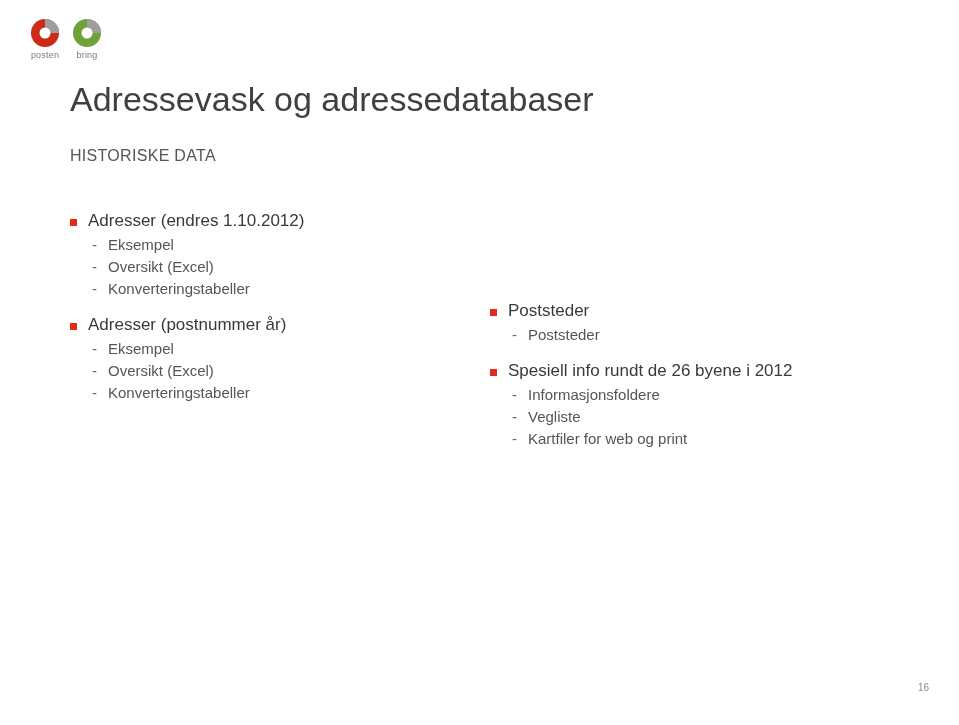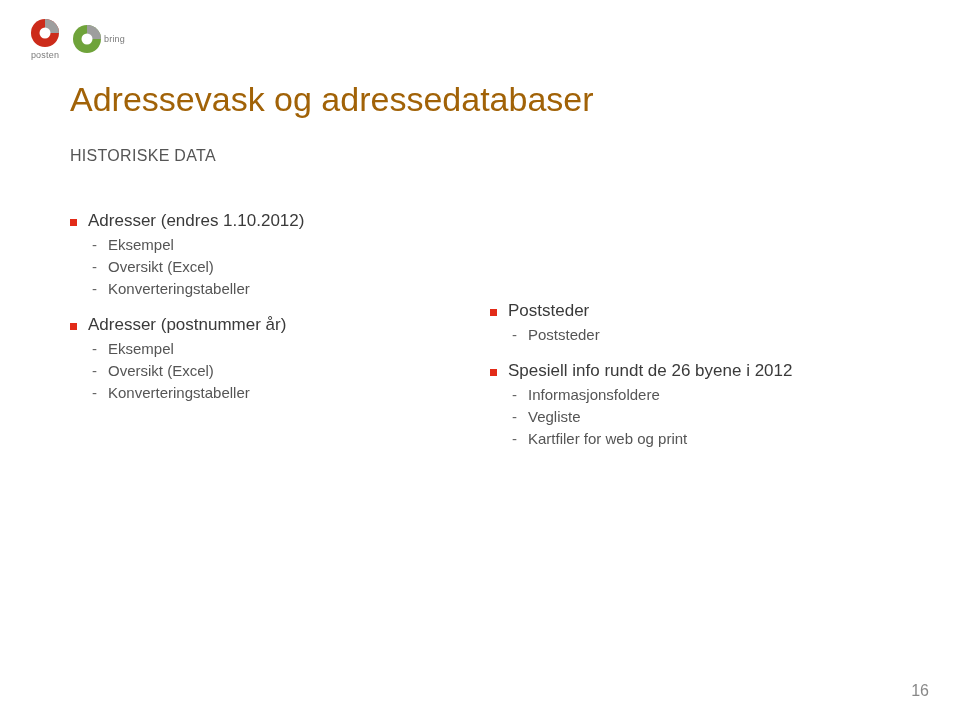--- a/index.html
+++ b/index.html
@@ -1,40 +1,40 @@
 <!DOCTYPE html>
 <html><head>
 <meta charset="utf-8">
 <style>
   * { margin: 0; padding: 0; box-sizing: border-box; }
   html, body { width: 959px; height: 725px; background: #fff; font-family: Arial, Helvetica, sans-serif; }
   .page { width: 959px; height: 725px; position: relative; padding: 18px 70px 0 70px; }
 
   .logos { display: flex; align-items: center; gap: 12px; margin-left: -40px; }
   .logo-posten { display: flex; flex-direction: column; align-items: center; gap: 2px; }
-  .logo-bring  { display: flex; align-items: center; gap: 2px; }
+  .logo-bring  { display: flex; flex-direction: column; align-items: center; gap: 2px; }
   .wordmark { font-size: 9px; color: #7a7a7a; letter-spacing: 0.2px; }
 
-  h1.title { color: #a16207; font-size: 34px; font-weight: 400; margin-top: 20px; }
+  h1.title { color: #404040; font-size: 34px; font-weight: 400; margin-top: 20px; }
 
   h2.sub { color: #555; font-size: 16px; font-weight: 400; margin-top: 28px; letter-spacing: 0.3px; }
 
   .columns { display: flex; gap: 30px; margin-top: 28px; }
   .col-left  { width: 390px; }
   .col-right { flex: 1; padding-top: 108px; }
 
   ul.bullets { list-style: none; }
   ul.bullets > li { position: relative; padding-left: 18px; margin-bottom: 6px; font-size: 17px; color: #3a3a3a; }
   ul.bullets > li::before { content: ""; position: absolute; left: 0; top: 8px; width: 7px; height: 7px; background: #e22b18; }
   ul.dashes { list-style: none; margin-top: 4px; margin-left: 4px; }
   ul.dashes > li { position: relative; padding-left: 16px; margin: 5px 0; font-size: 15px; color: #555; }
   ul.dashes > li::before { content: "-"; position: absolute; left: 0; top: 0; color: #666; }
   ul.bullets > li.group { margin-top: 18px; }
 
-  .page-number { position: absolute; right: 30px; bottom: 25px; font-size: 16px; color: #888; }
+  .page-number { position: absolute; right: 30px; bottom: 32px; font-size: 10px; color: #888; }
 </style>
 </head>
 <body>
 
 <div class="page">
 
   <div class="logos">
     <div class="logo-posten">
       <svg width="30" height="30" viewBox="0 0 30 30">
         <circle cx="15" cy="15" r="14" fill="#cc2b1a"></circle>

